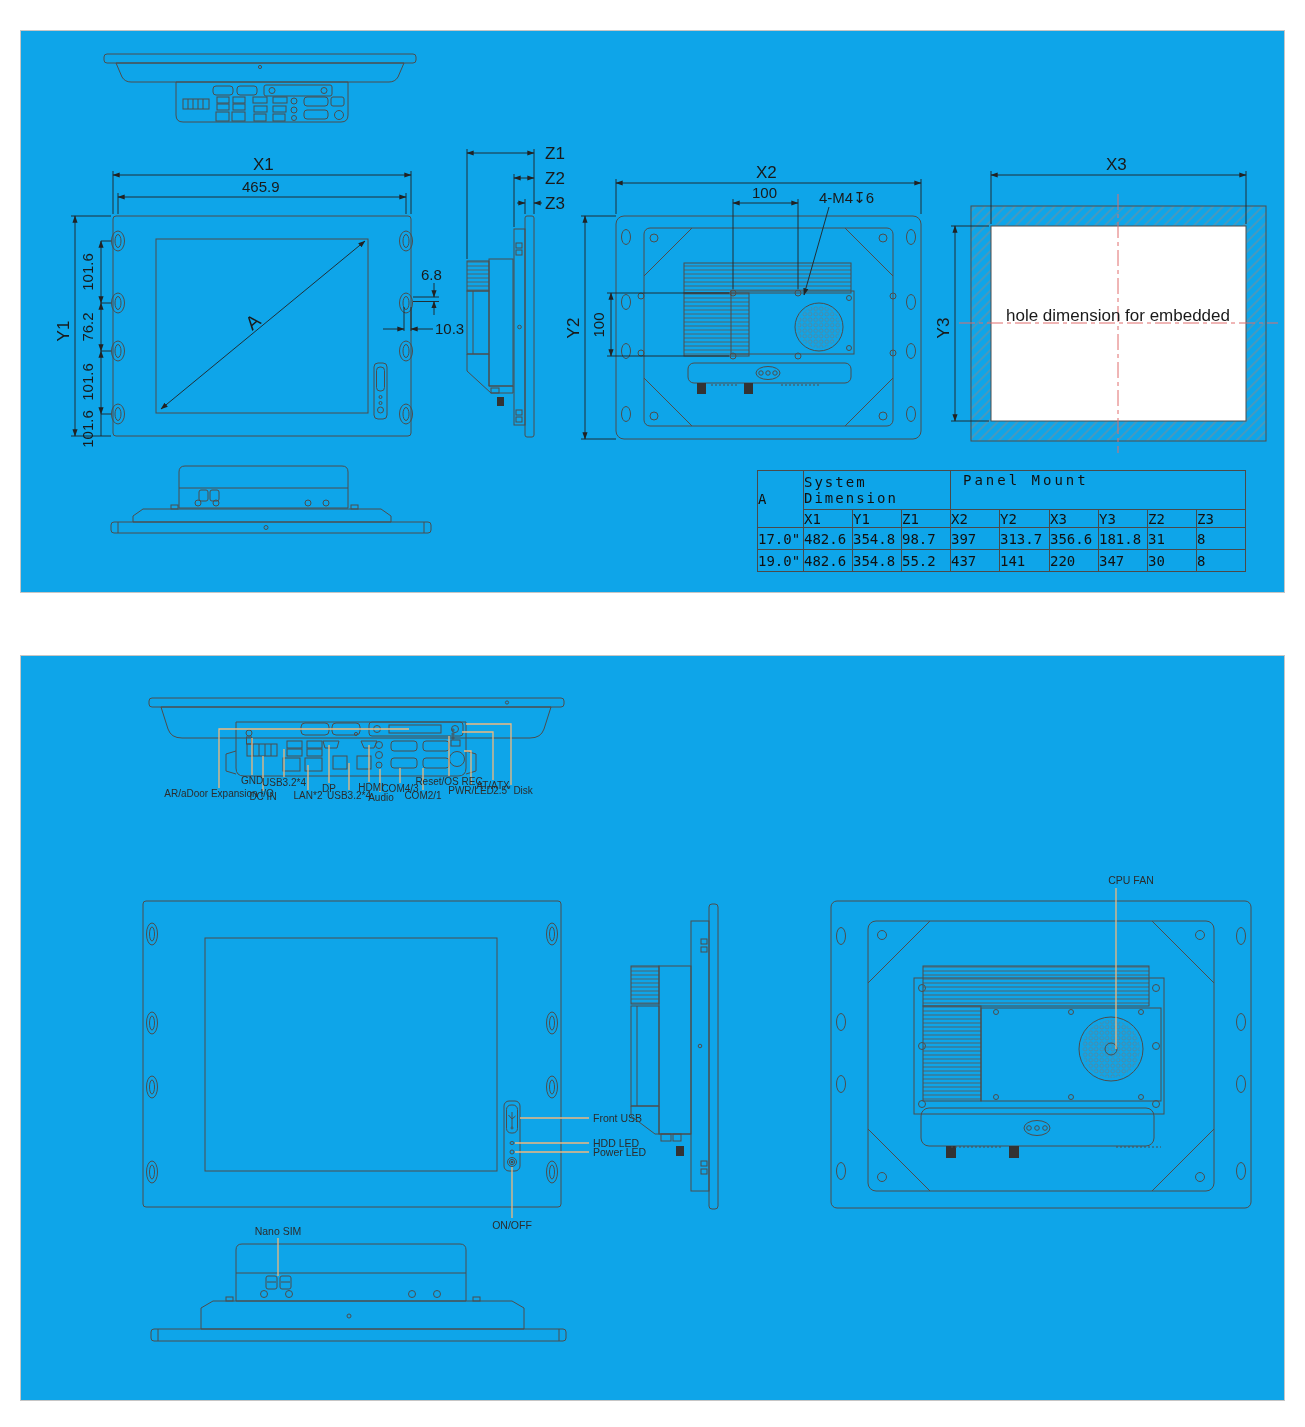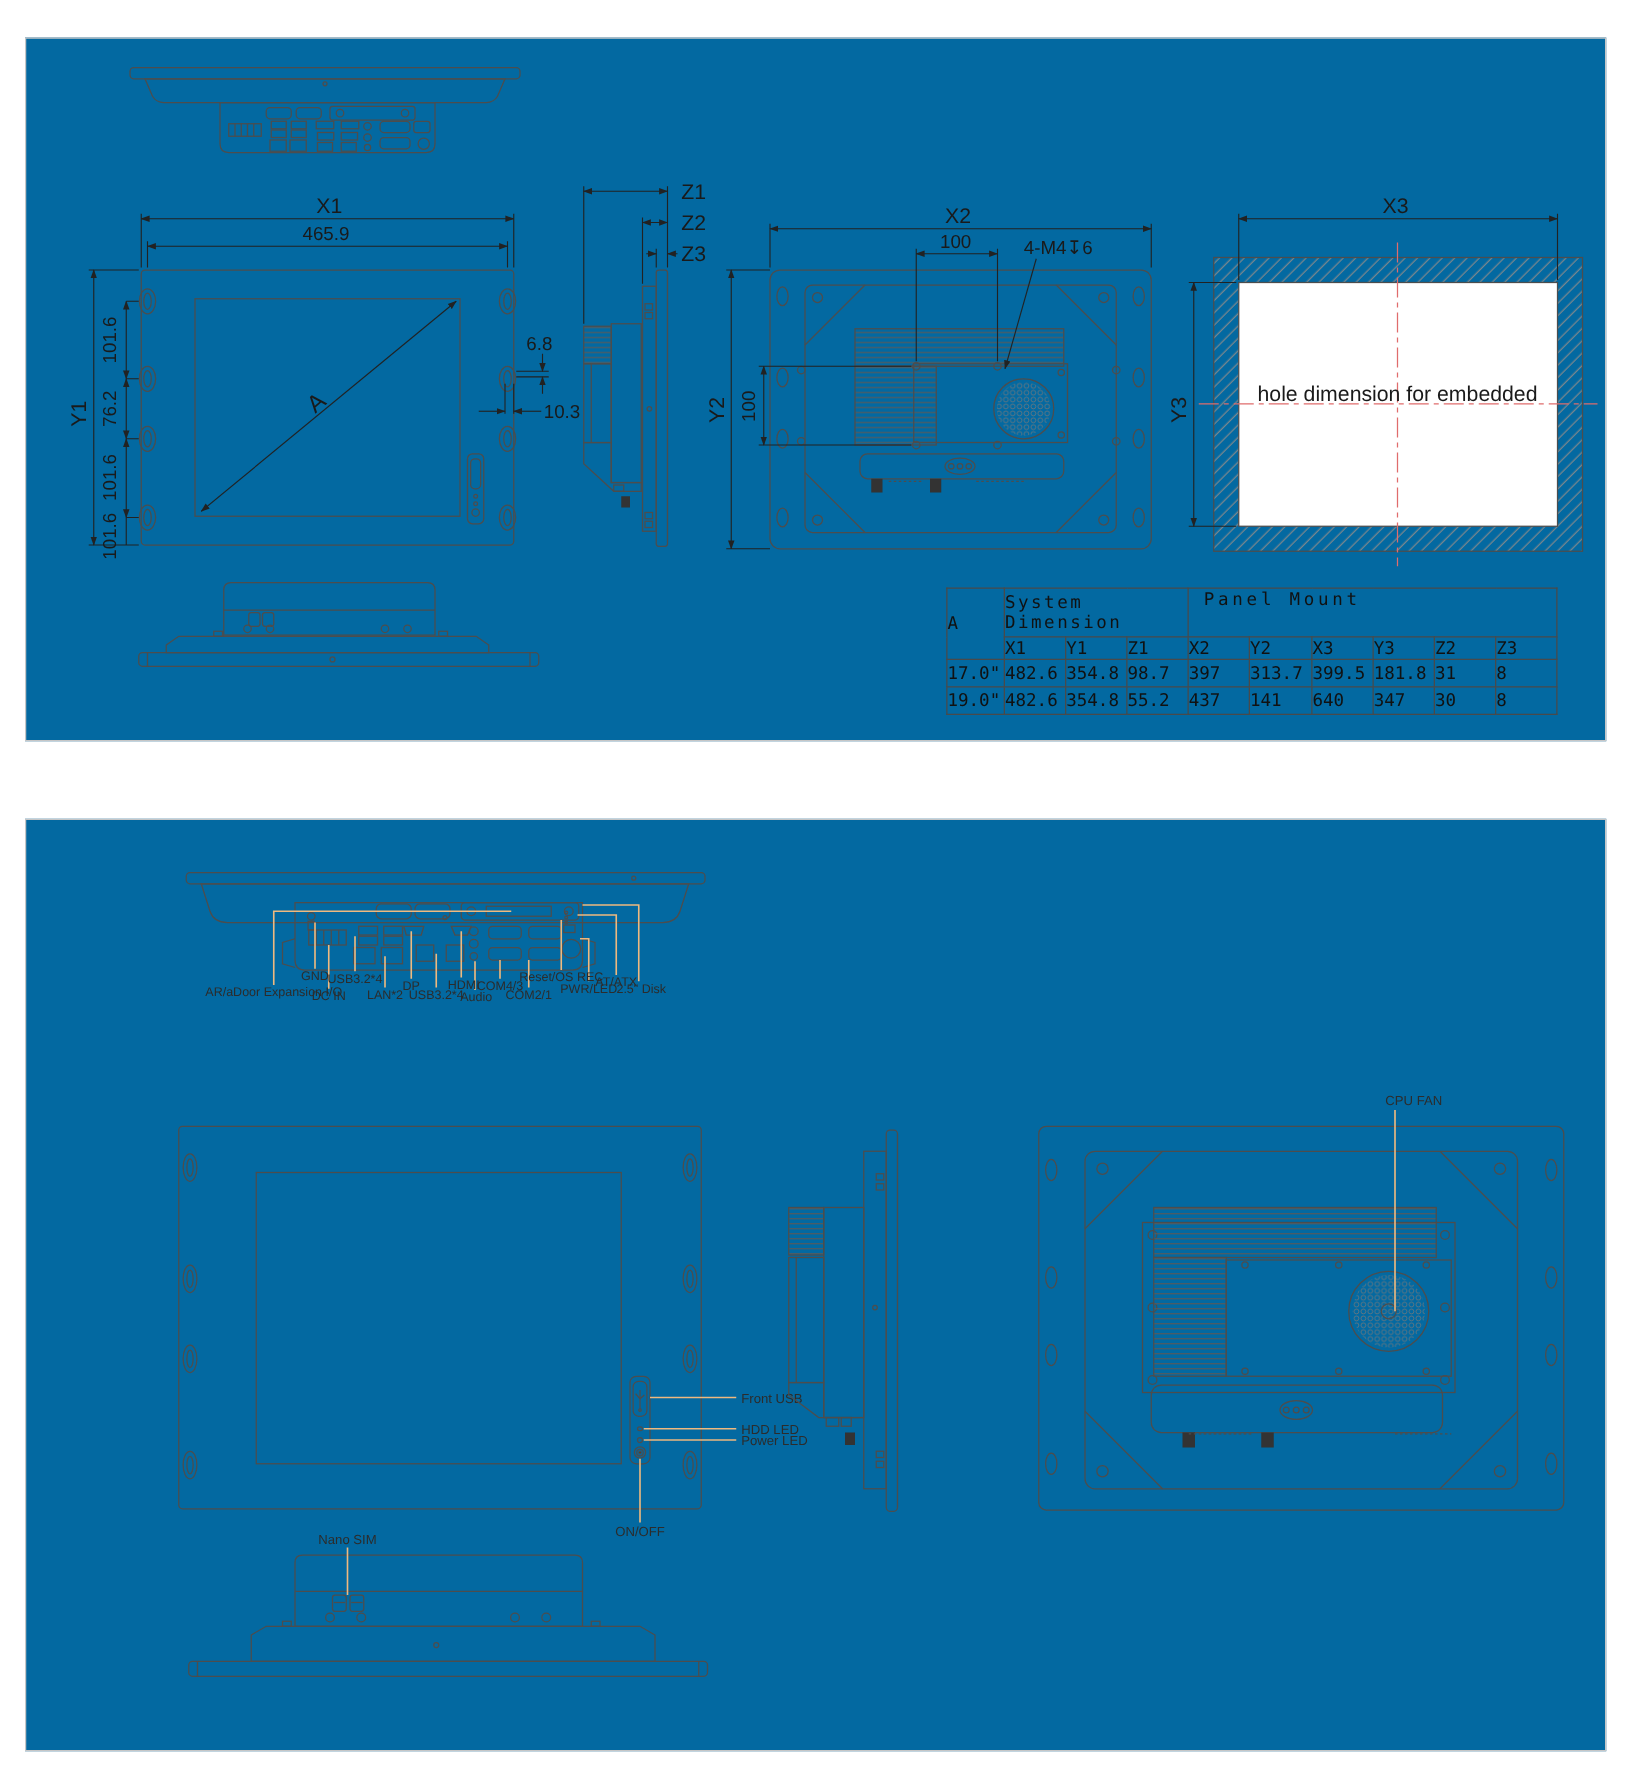--- a/index.html
+++ b/index.html
@@ -1,18 +1,18 @@
 <!DOCTYPE html>
 <html><head>
 <meta charset="utf-8">
 <style>
   html,body { margin:0; padding:0; background:#ffffff; }
   body { width:1305px; height:1427px; position:relative;
          font-family:"Liberation Sans", sans-serif; }
-  .sheet { position:absolute; border:1px solid #c6c6c6; background:#0369a1; }
+  .sheet { position:absolute; border:1px solid #c6c6c6; background:#0ea5e9; }
   #sheet1 { left:20px; top:30px;  width:1263px; height:561px; }
   #sheet2 { left:20px; top:655px; width:1263px; height:744px; }
   svg.draw { position:absolute; left:0; top:0; }
 
   
   .dt  { fill:#1a1a1a; stroke:none; font-family:"Liberation Sans",sans-serif; font-size:15px; }
   .dtl { fill:#1a1a1a; stroke:none; font-family:"Liberation Sans",sans-serif; font-size:17px; }
   .nt  { fill:#1a1a1a; stroke:none; font-family:"Liberation Sans",sans-serif; font-size:17px; }
   .lb  { fill:#2c2c2c; stroke:none; font-family:"Liberation Sans",sans-serif; font-size:10px; }
   .lb2 { fill:#2c2c2c; stroke:none; font-family:"Liberation Sans",sans-serif; font-size:10.5px; }
@@ -314,33 +314,33 @@
     <td>Z2</td>
     <td>Z3</td>
   </tr>
   <tr class="r3">
     <td>17.0"</td>
     <td>482.6</td>
     <td>354.8</td>
     <td>98.7</td>
     <td>397</td>
     <td>313.7</td>
-    <td>399.5</td>
+    <td>356.6</td>
     <td>181.8</td>
     <td>31</td>
     <td>8</td>
   </tr>
   <tr class="r4">
     <td>19.0"</td>
     <td>482.6</td>
     <td>354.8</td>
     <td>55.2</td>
     <td>437</td>
     <td>141</td>
-    <td>640</td>
+    <td>220</td>
     <td>347</td>
     <td>30</td>
     <td>8</td>
   </tr>
 </tbody>
     </table>
 </div>
 
 <div class="sheet" id="sheet2">
 <svg class="draw" width="1263" height="744" viewBox="0 0 1263 744">

